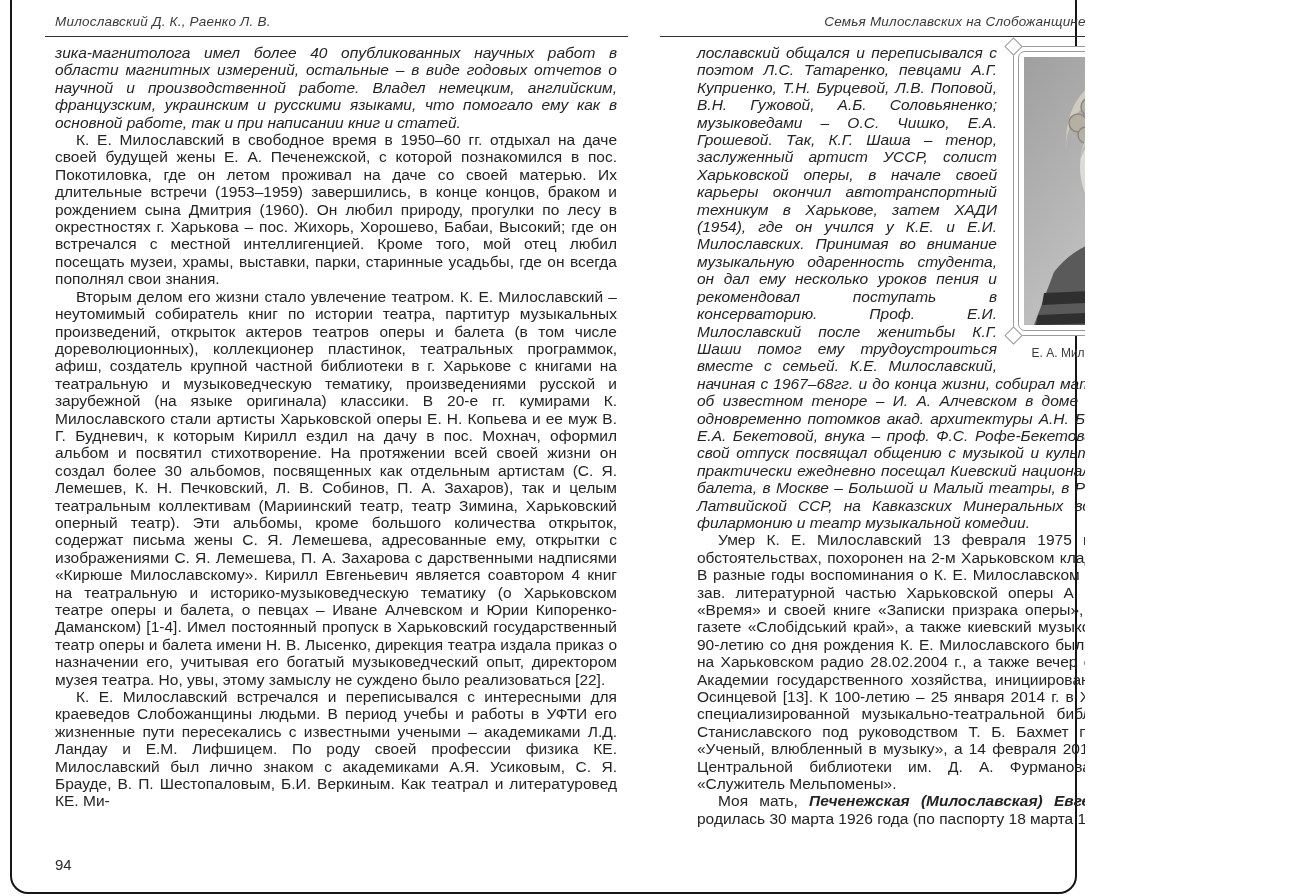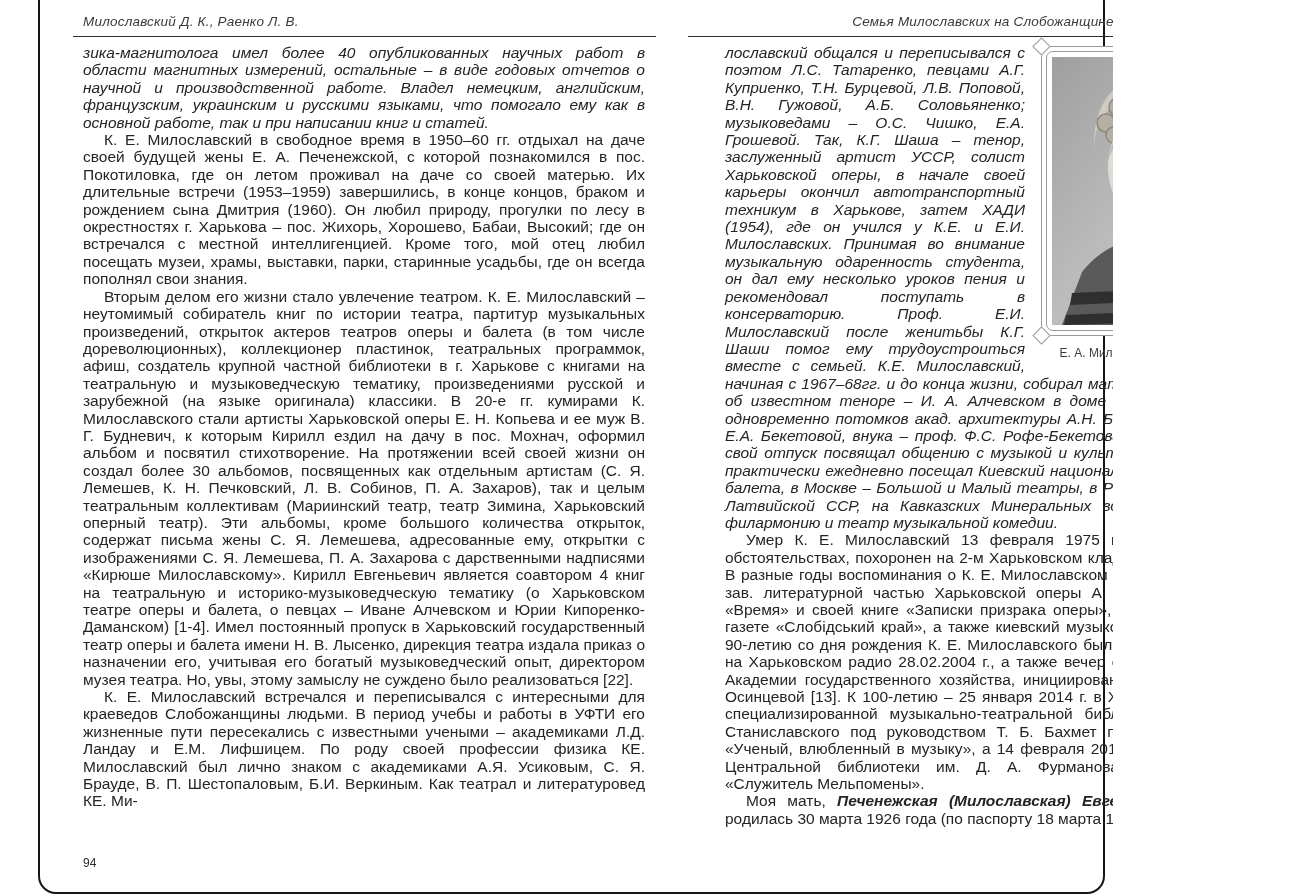--- a/index.html
+++ b/index.html
@@ -4,21 +4,20 @@
 <style>
   html, body { margin: 0; padding: 0; background: #ffffff; }
   .sheet {
     position: relative;
     width: 1085px;
     height: 896px;
     background: #ffffff;
     font-family: "Liberation Sans", "DejaVu Sans", sans-serif;
     color: #232323;
     overflow: hidden;
-    margin-left: 28px;
   }
   .frame {
     position: absolute;
     left: 10px; right: 8px;
     top: -16px; bottom: 2px;
     border: 2px solid #161616;
     border-radius: 18px;
     pointer-events: none;
   }
   .page {
@@ -47,21 +46,21 @@
     color: #242424;
   }
   .page-left  .page-body { margin-left: 10px; margin-right: 11px; }
   .page-right .page-body { margin-left: 37px; margin-right: 3px; }
   .page-body p { margin: 0; text-indent: 21px; }
   .page-body p.no-indent { text-indent: 0; font-style: italic; }
   .emph-name { font-weight: bold; font-style: italic; }
   .page-number {
     position: absolute;
     top: 842px;
-    font-size: 12px;
+    font-size: 15px;
     color: #2b2b2b;
   }
   .page-number.left  { left: 10px; }
   .page-number.right { right: 10px; font-family: Liberation Mono, monospace; }
 
   
   .photo-float {
     float: right;
     width: 236px;
     margin: 2px 0 6px 16px;

